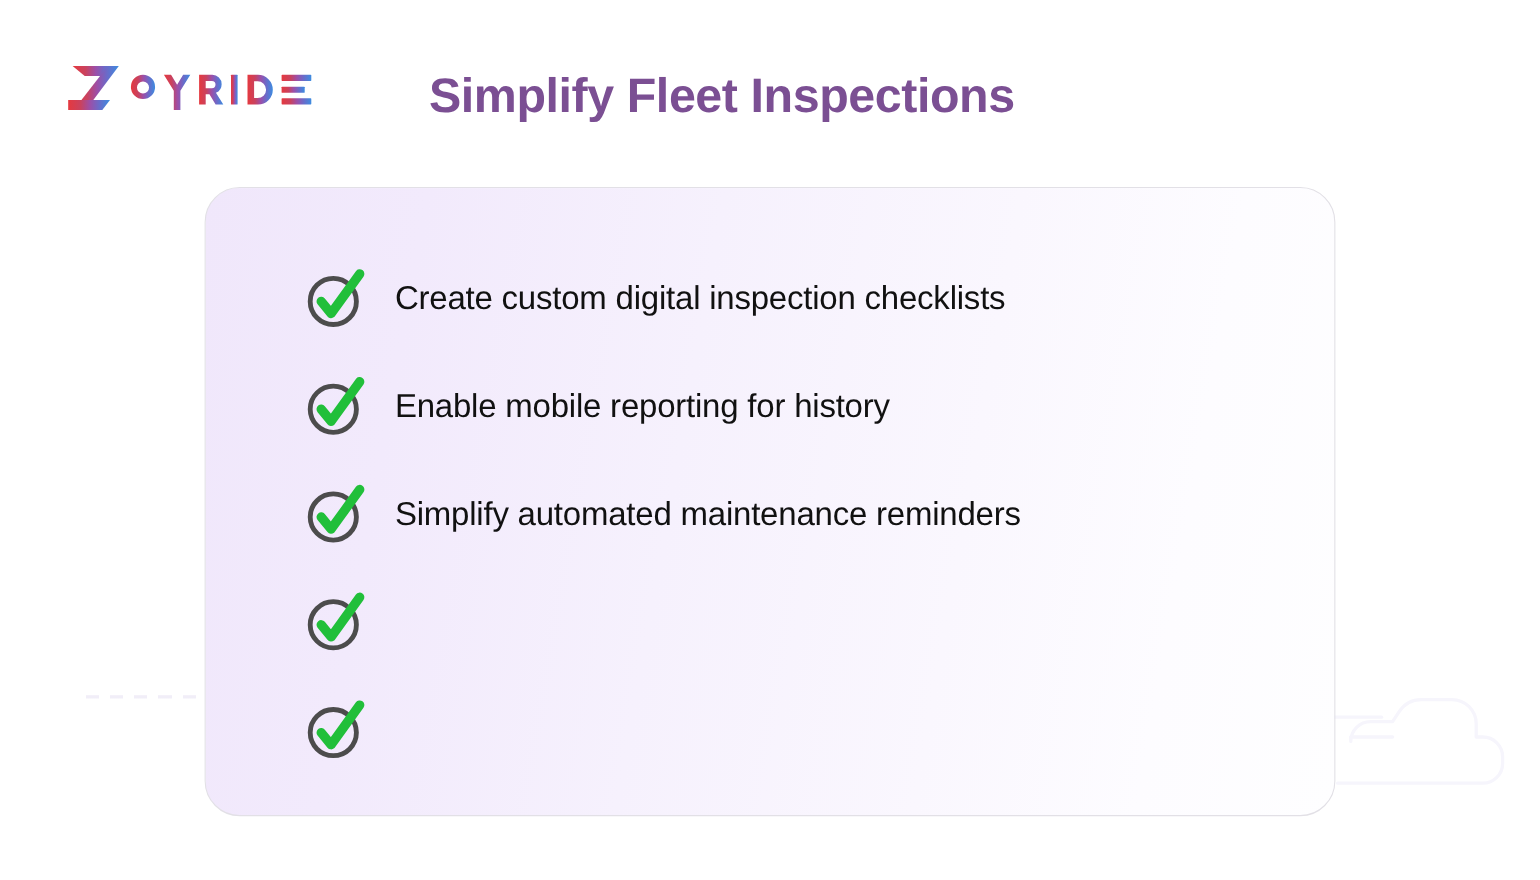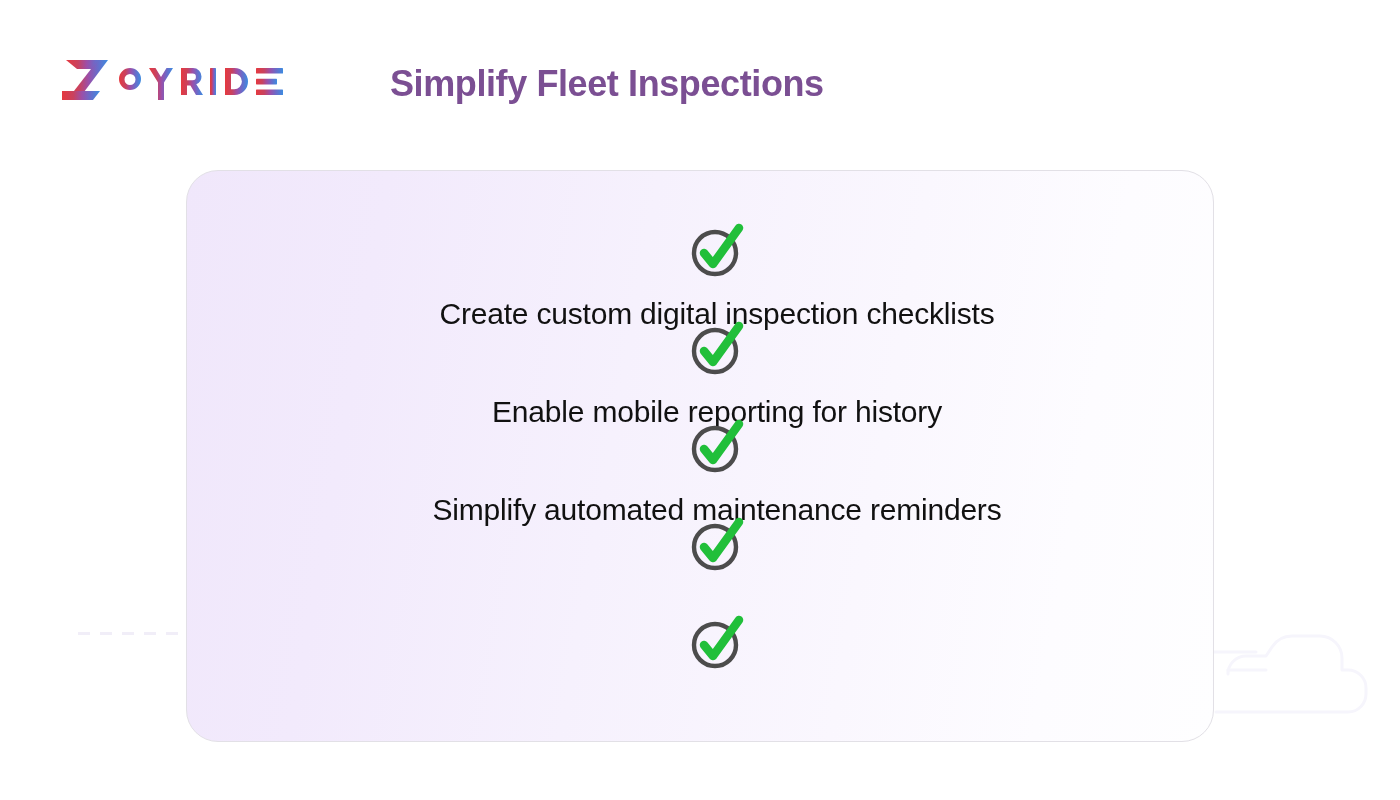--- a/index.html
+++ b/index.html
@@ -68,21 +68,21 @@
     align-items: center;
     user-select: none;
   }
 
   .logo svg { display: block; }
 
   .page-title {
     position: absolute;
     left: 390px;
     top: 62px;
-    font-size: 36px;
+    font-size: 44px;
     font-weight: bold;
     letter-spacing: -0.4px;
     color: #7b4f93;
     white-space: nowrap;
     line-height: 1.2;
   }
 
   
   .card {
     position: absolute;
@@ -109,22 +109,21 @@
     left: 90px;
     top: 52px;
     width: 880px;
     list-style: none;
   }
 
   .checklist-item {
     display: flex;
     align-items: center;
     height: 98px;
-    gap: 16px;
-    flex-direction: column;
+    gap: 26px;
   }
 
   .check-icon {
     flex: 0 0 auto;
     width: 56px;
     height: 56px;
     position: relative;
     display: block;
   }
 

